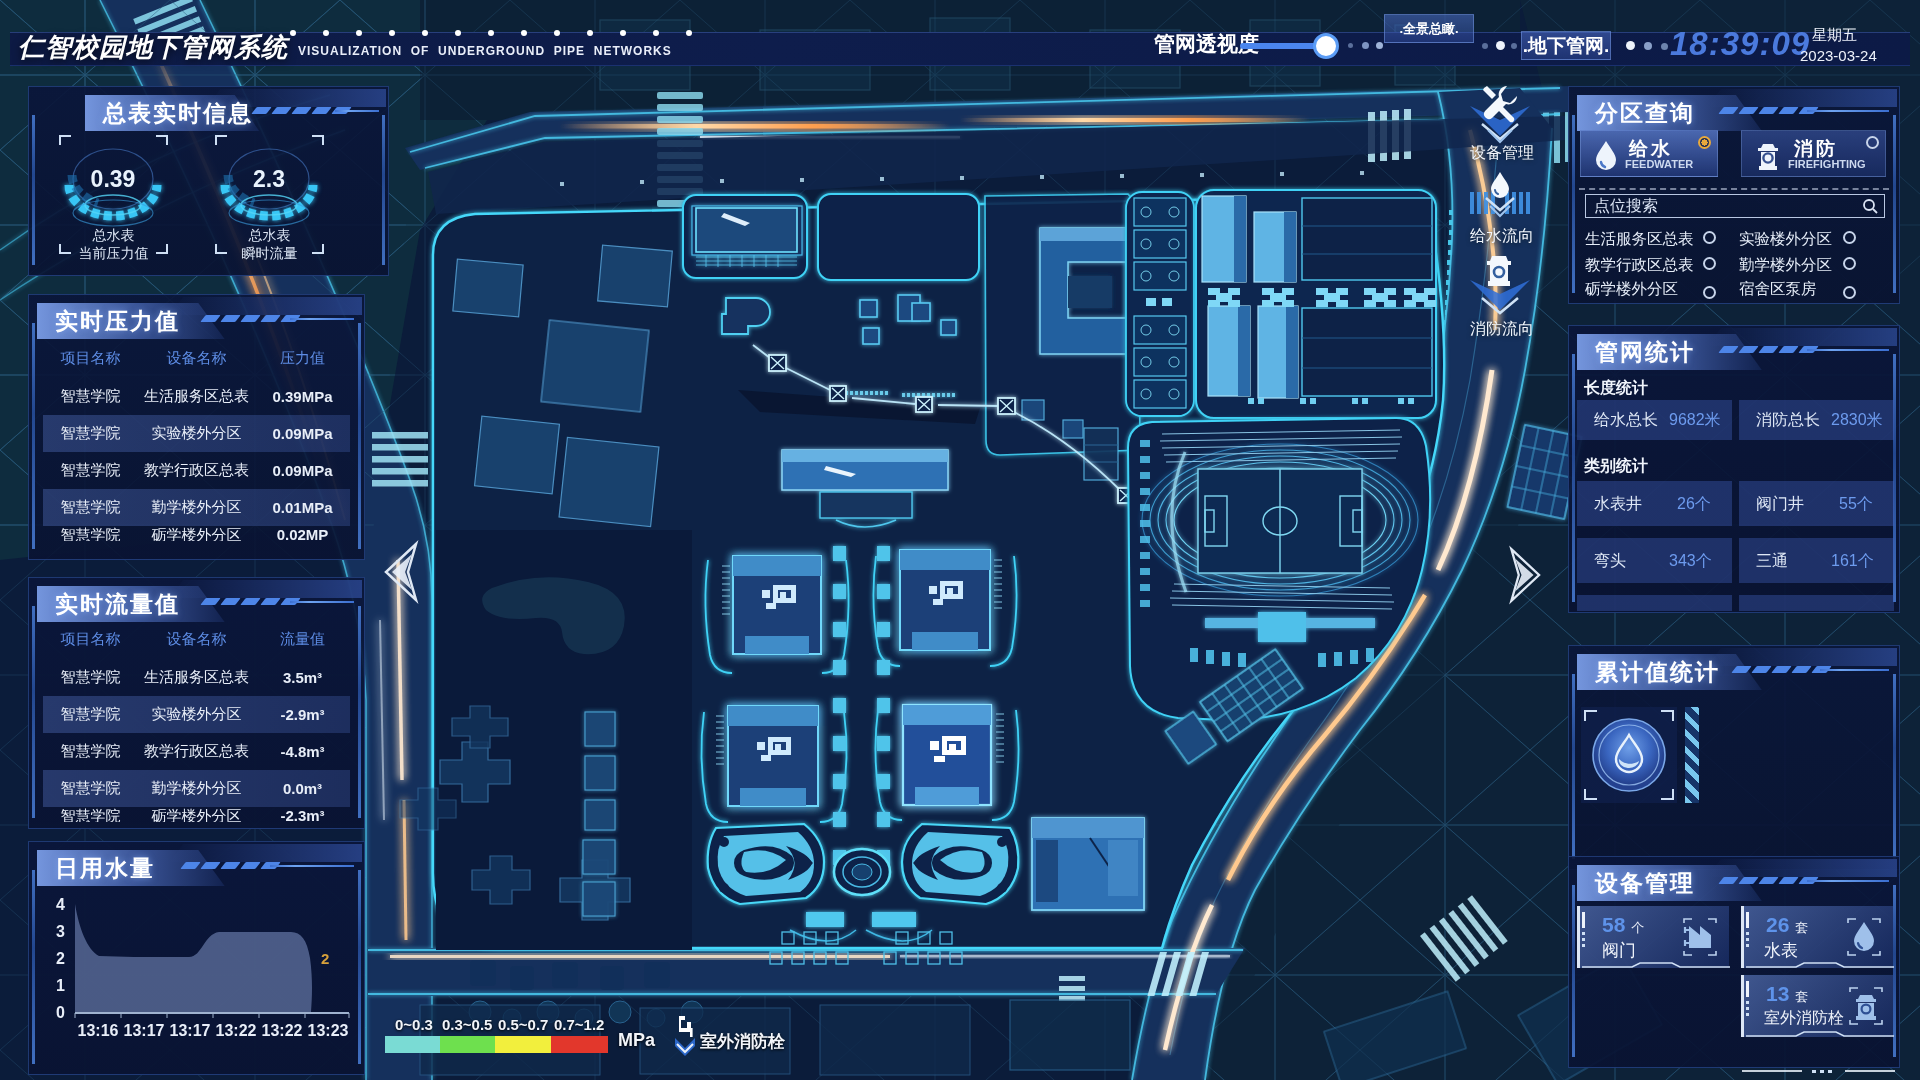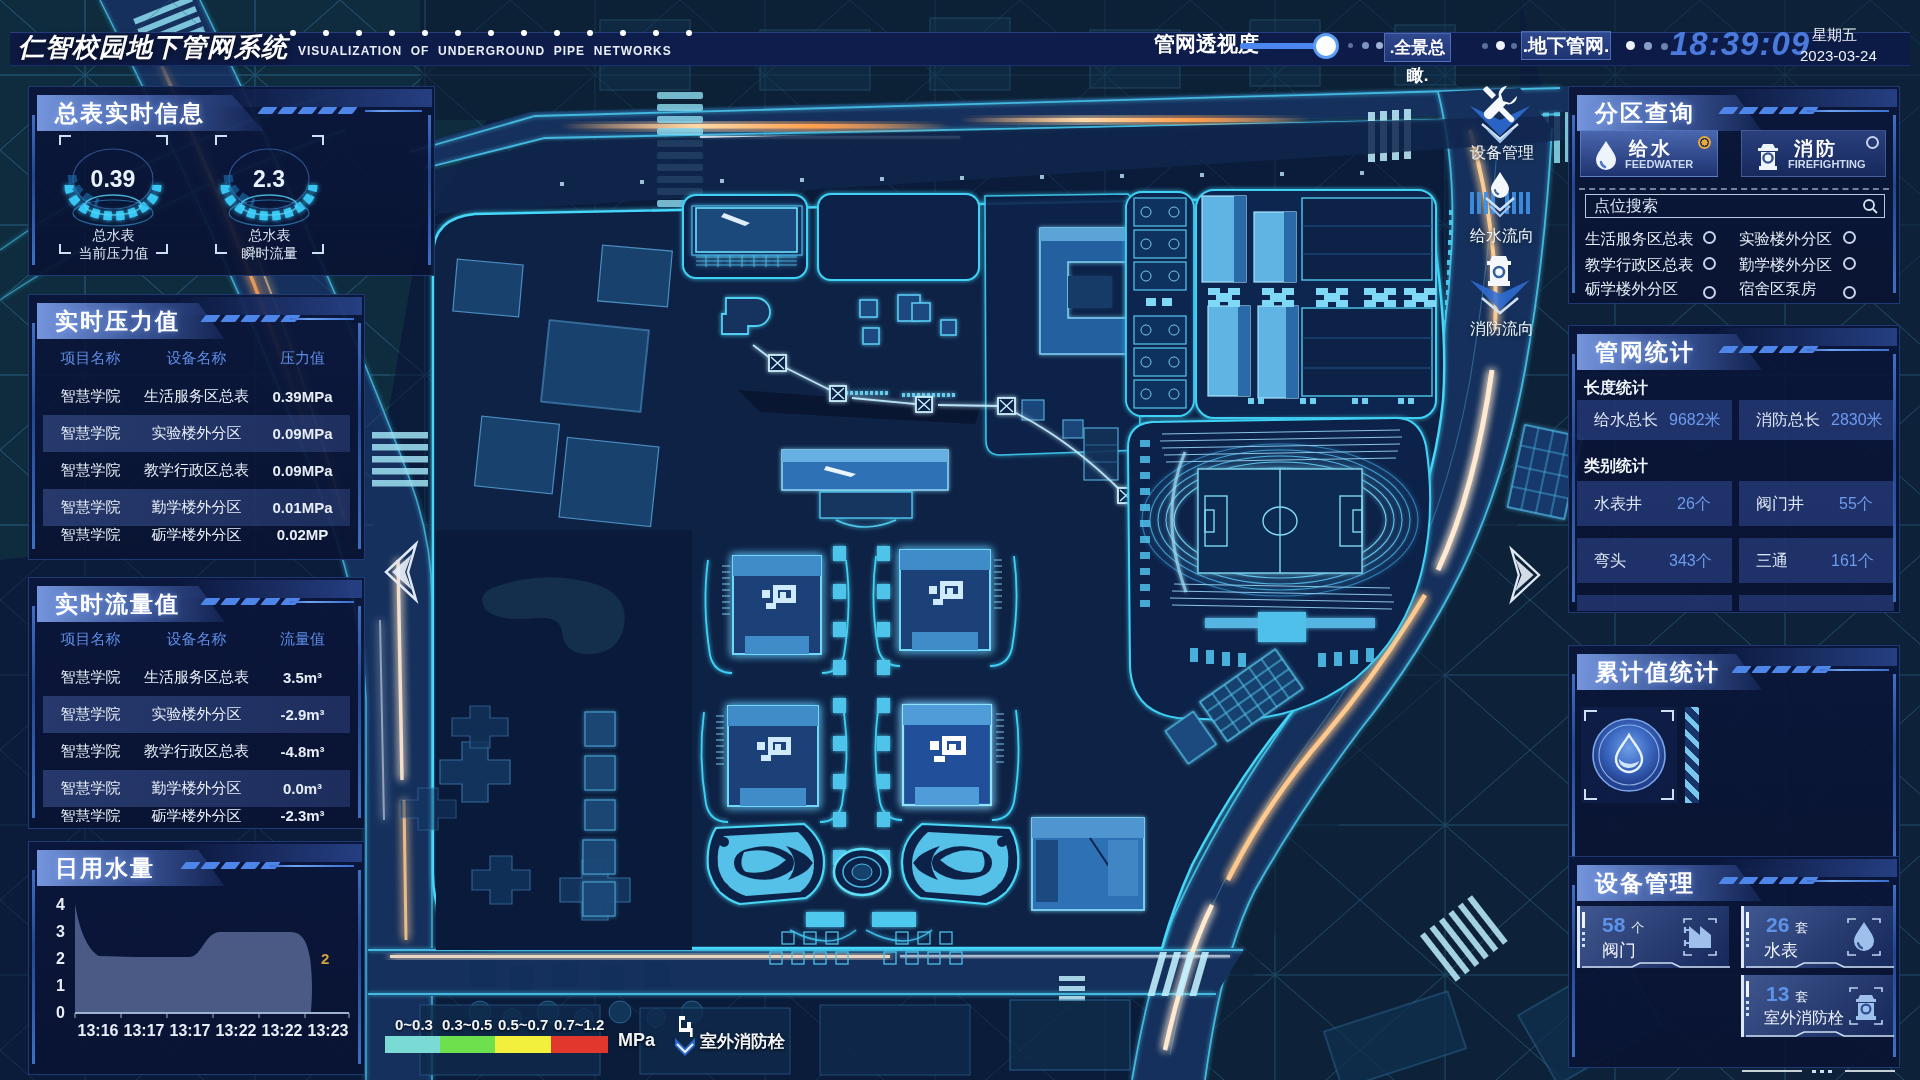--- a/index.html
+++ b/index.html
@@ -775,39 +775,39 @@
   <div class="abs" style="left:1154px;top:30px;color:#fff;font-size:21px;font-weight:bold;">管网透视度</div>
 
   <div class="abs" style="left:1240px;top:43px;width:88px;height:6px;border-radius:3px;background:#4b86ee;"></div>
 
   <div class="abs" style="left:1313px;top:33px;width:26px;height:26px;border-radius:50%;background:#fff;border:3px solid #5b9cf5;"></div>
 
   <div class="abs" style="left:1348px;top:43px;width:5px;height:5px;border-radius:50%;background:#5a6f9b;"></div>
   <div class="abs" style="left:1362px;top:42px;width:7px;height:7px;border-radius:50%;background:#7e95c2;"></div>
   <div class="abs" style="left:1376px;top:42px;width:7px;height:7px;border-radius:50%;background:#9fb4d8;"></div>
 
-  <div class="abs" style="left:1384px;top:33px;width:67px;height:29px;background:linear-gradient(180deg,rgba(76,110,200,.55),rgba(52,80,165,.45));border:1px solid rgba(120,155,230,.5);color:#fff;font-size:17px;font-weight:bold;text-align:center;line-height:28px;">.全景总瞰.</div>
+  <div class="abs" style="left:1384px;top:14px;width:90px;height:29px;background:linear-gradient(180deg,rgba(76,110,200,.55),rgba(52,80,165,.45));border:1px solid rgba(120,155,230,.5);color:#fff;font-size:13px;font-weight:bold;text-align:center;line-height:28px;">.全景总瞰.</div>
 
   <div class="abs" style="left:1482px;top:43px;width:6px;height:6px;border-radius:50%;background:#5a6f9b;"></div>
   <div class="abs" style="left:1496px;top:41px;width:9px;height:9px;border-radius:50%;background:#eef3fb;"></div>
   <div class="abs" style="left:1511px;top:43px;width:6px;height:6px;border-radius:50%;background:#5a6f9b;"></div>
 
   <div class="abs" style="left:1521px;top:31px;width:90px;height:29px;background:linear-gradient(180deg,rgba(76,110,200,.55),rgba(52,80,165,.45));border:1px solid rgba(120,155,230,.5);color:#fff;font-size:19px;font-weight:bold;text-align:center;line-height:28px;">.地下管网.</div>
 
   <div class="abs" style="left:1626px;top:41px;width:9px;height:9px;border-radius:50%;background:#eef3fb;"></div>
   <div class="abs" style="left:1644px;top:42px;width:8px;height:8px;border-radius:50%;background:#8aa0c8;"></div>
   <div class="abs" style="left:1661px;top:43px;width:7px;height:7px;border-radius:50%;background:#6d84ad;"></div>
 
   <div class="abs" style="left:1670px;top:25px;width:150px;color:#4b7add;font-size:33px;font-weight:bold;font-style:italic;letter-spacing:1px;">18:39:09</div>
 
   <div class="abs" style="left:1812px;top:26px;color:#eef2fa;font-size:15px;">星期五</div>
 
   <div class="abs" style="left:1800px;top:47px;color:#eef2fa;font-size:15px;">2023-03-24</div>
 
-  <div class="panel" style="left:28px;top:86px;width:407px;height:190px;">
+  <div class="panel" style="left:28px;top:86px;width:361px;height:190px;padding-left:48px;">
     <div class="prail" style="left:3px;"></div>
       <div class="prail" style="right:3px;"></div>
     <div class="phead">
       <div class="tab"></div>
         <div class="bar"></div>
       <div class="t">总表实时信息</div>
       <div class="sl" style="left:57%"></div>
         <div class="sl" style="left:57%;margin-left:20px"></div>
         <div class="sl" style="left:57%;margin-left:40px"></div>
         <div class="sl" style="left:57%;margin-left:60px"></div>

